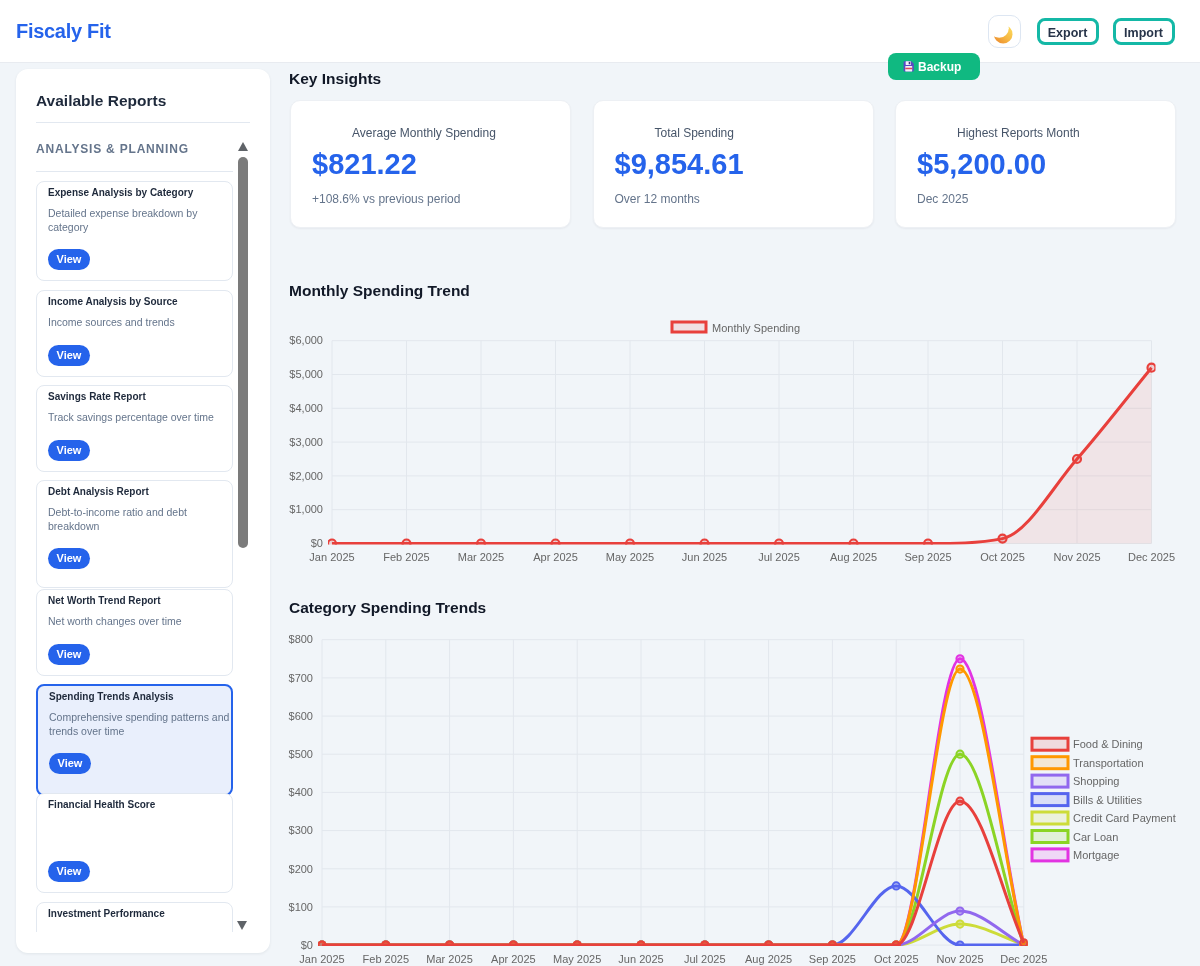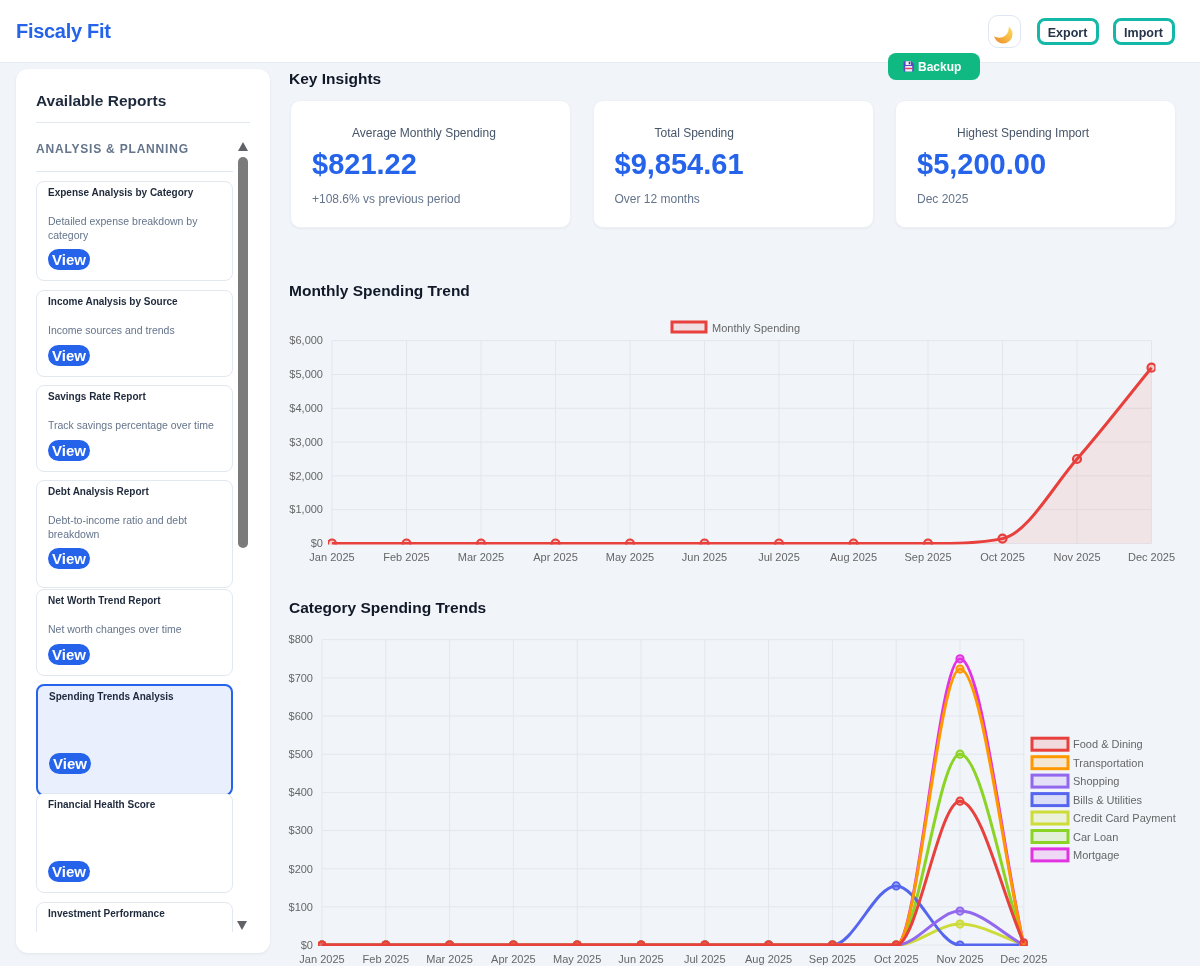--- a/index.html
+++ b/index.html
@@ -11,22 +11,22 @@
 .btn-moon { position:absolute; left:988px; top:15px; width:33px; height:33px; background:#fff; border:1px solid #dde6f2; border-radius:10px; }
 .btn-plain { position:absolute; top:17.5px; width:62px; height:27px; background:#fff; border:3px solid #14b8a6; border-radius:8px; font-size:12.5px; font-weight:bold; color:#273449; text-align:center; line-height:25px; }
 .sidebar { position:absolute; left:16px; top:69px; width:254px; height:884px; background:#fff; border-radius:12px; box-shadow:0 1px 3px rgba(15,23,42,0.07); }
 .sb-title { position:absolute; left:20px; top:23px; font-size:15.5px; font-weight:bold; color:#1e293b; }
 .sb-div { position:absolute; left:20px; height:1px; background:#e2e8f0; }
 .sb-cat { position:absolute; left:20px; top:73px; font-size:12px; font-weight:bold; color:#64748b; letter-spacing:0.8px; }
 .sb-list { position:absolute; left:0; top:0; width:254px; height:863px; overflow:hidden; }
 .rcard { position:absolute; left:20px; width:197px; background:#fff; border:1px solid #e2e8f0; border-radius:8px; }
 .rcard.sel { background:#e9effc; border:2px solid #2563eb; }
 .rc-t { position:absolute; left:11px; top:5px; white-space:nowrap; font-size:10px; font-weight:bold; color:#1e293b; }
-.rc-d { position:absolute; left:11px; top:32px; white-space:nowrap; font-size:10.5px; line-height:14px; color:#64748b; }
-.rc-v { position:absolute; left:11px; width:42px; height:21px; background:#2563eb; border-radius:10.5px; color:#fff; font-size:15px; font-weight:bold; text-align:center; line-height:21px; }
+.rc-d { position:absolute; left:11px; top:24px; white-space:nowrap; font-size:10.5px; line-height:14px; color:#64748b; }
+.rc-v { position:absolute; left:11px; width:42px; height:21px; background:#2563eb; border-radius:10.5px; color:#fff; font-size:11px; font-weight:bold; text-align:center; line-height:21px; }
 .sb-thumb { position:absolute; left:221.5px; top:88px; width:10px; height:391px; background:#7b7b7b; border-radius:5px; }
 .sb-up { position:absolute; left:222px; top:73px; width:0; height:0; border-left:5.5px solid transparent; border-right:5.5px solid transparent; border-bottom:9px solid #5f6368; }
 .sb-down { position:absolute; left:221px; top:852px; width:0; height:0; border-left:5.5px solid transparent; border-right:5.5px solid transparent; border-top:9px solid #5f6368; }
 .sec-t { position:absolute; font-size:15.5px; font-weight:bold; color:#111827;text-align:right; }
 .icard { position:absolute; top:100px; width:281px; height:128px; background:#fff; border-radius:10px; border:1px solid #edf0f4; box-shadow:0 1px 2px rgba(16,24,40,0.05); }
 .ic-l { position:absolute; left:21px; top:25px; font-size:12px; color:#475569;margin-left:40px; }
 .ic-v { position:absolute; left:21px; top:46.5px; font-size:29px; font-weight:bold; color:#2563eb; }
 .ic-s { position:absolute; left:21px; top:91px; font-size:12px; color:#64748b; }
 </style></head>
 <body>
@@ -86,20 +86,21 @@
         <div class="rc-d">Debt-to-income ratio and debt<br>breakdown</div>
         <div class="rc-v" style="top:67px">View</div>
       </div>
       <div class="rcard" style="top:520px;height:87px">
         <div class="rc-t">Net Worth Trend Report</div>
         <div class="rc-d">Net worth changes over time</div>
         <div class="rc-v" style="top:54px">View</div>
       </div>
       <div class="rcard sel" style="top:615px;height:112px">
         <div class="rc-t">Spending Trends Analysis</div>
+        <div class="rc-d">Comprehensive spending patterns and<br>trends over time</div>
         <div class="rc-v" style="top:67px">View</div>
       </div>
       <div class="rcard" style="top:724px;height:100px">
         <div class="rc-t">Financial Health Score</div>
         <div class="rc-v" style="top:67px">View</div>
       </div>
       <div class="rcard" style="top:833px;height:100px">
         <div class="rc-t">Investment Performance</div>
       </div>
     </div>
@@ -112,21 +113,21 @@
     <div class="ic-l">Average Monthly Spending</div>
     <div class="ic-v">$821.22</div>
     <div class="ic-s">+108.6% vs previous period</div>
   </div>
 <div class="icard" style="left:592.5px">
     <div class="ic-l">Total Spending</div>
     <div class="ic-v">$9,854.61</div>
     <div class="ic-s">Over 12 months</div>
   </div>
 <div class="icard" style="left:895px">
-    <div class="ic-l">Highest Spending Import</div>
+    <div class="ic-l">Highest Reports Month</div>
     <div class="ic-v">$5,200.00</div>
     <div class="ic-s">Dec 2025</div>
   </div>
 <div class="sec-t" style="left:289px;top:281.5px">Monthly Spending Trend</div>
 <div class="sec-t" style="left:289px;top:599px">Category Spending Trends</div>
 <svg width="1200" height="966" viewBox="0 0 1200 966" style="position:absolute;left:0;top:0" font-family="Liberation Sans, sans-serif">
     <defs>
       <clipPath id="c1clip">
         <rect x="328.0" y="336.7" width="827.5" height="207.8"></rect>
       </clipPath>

